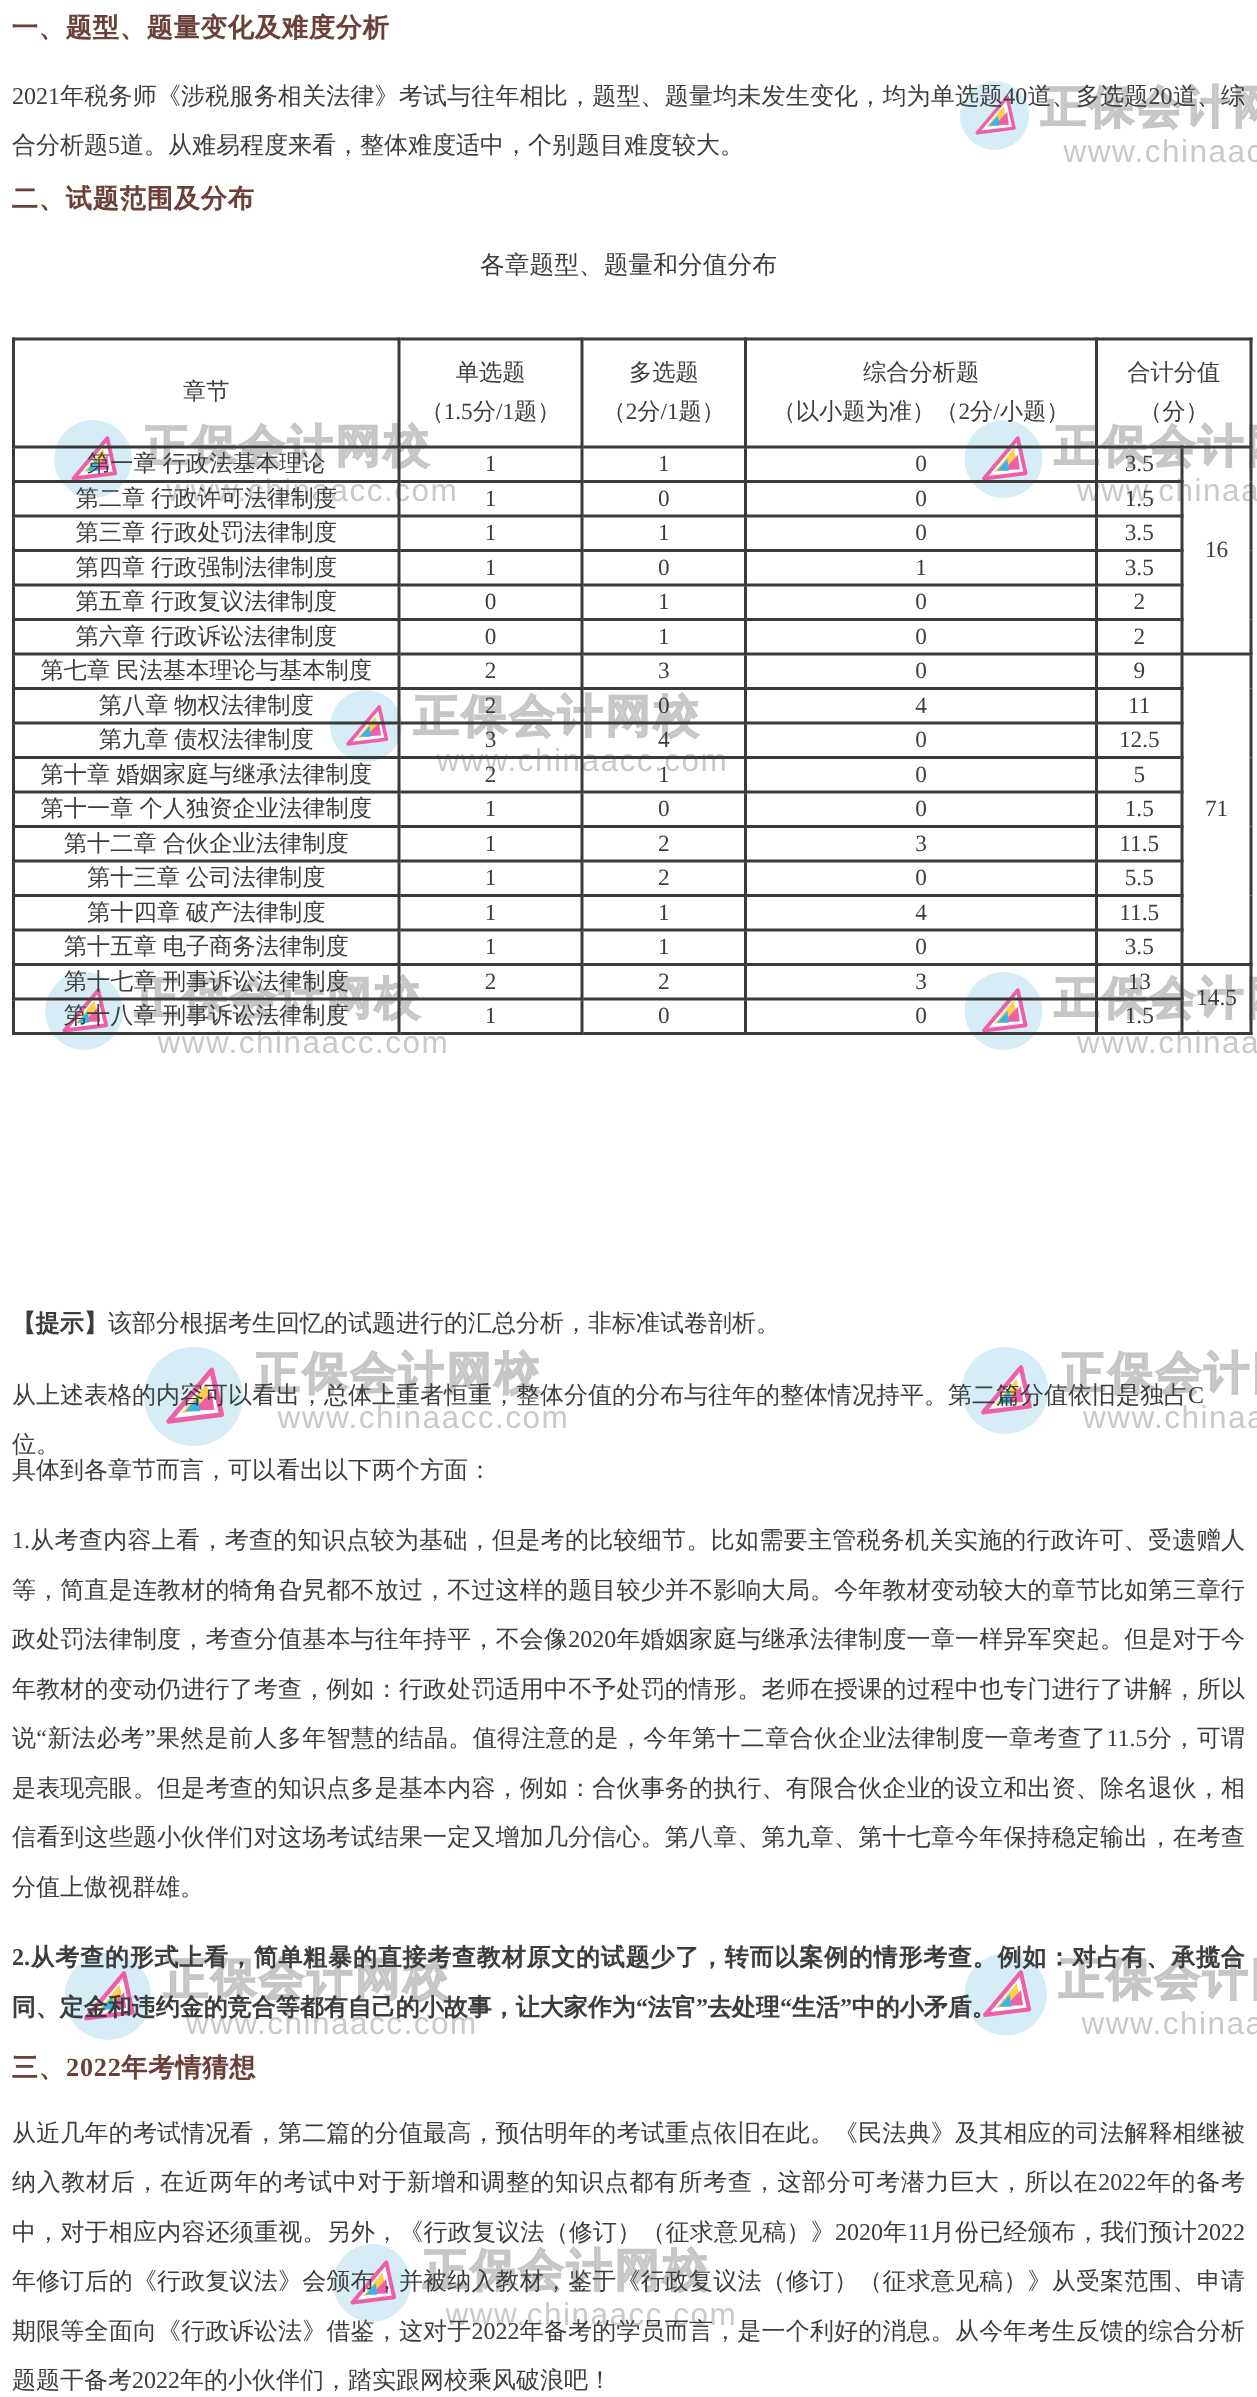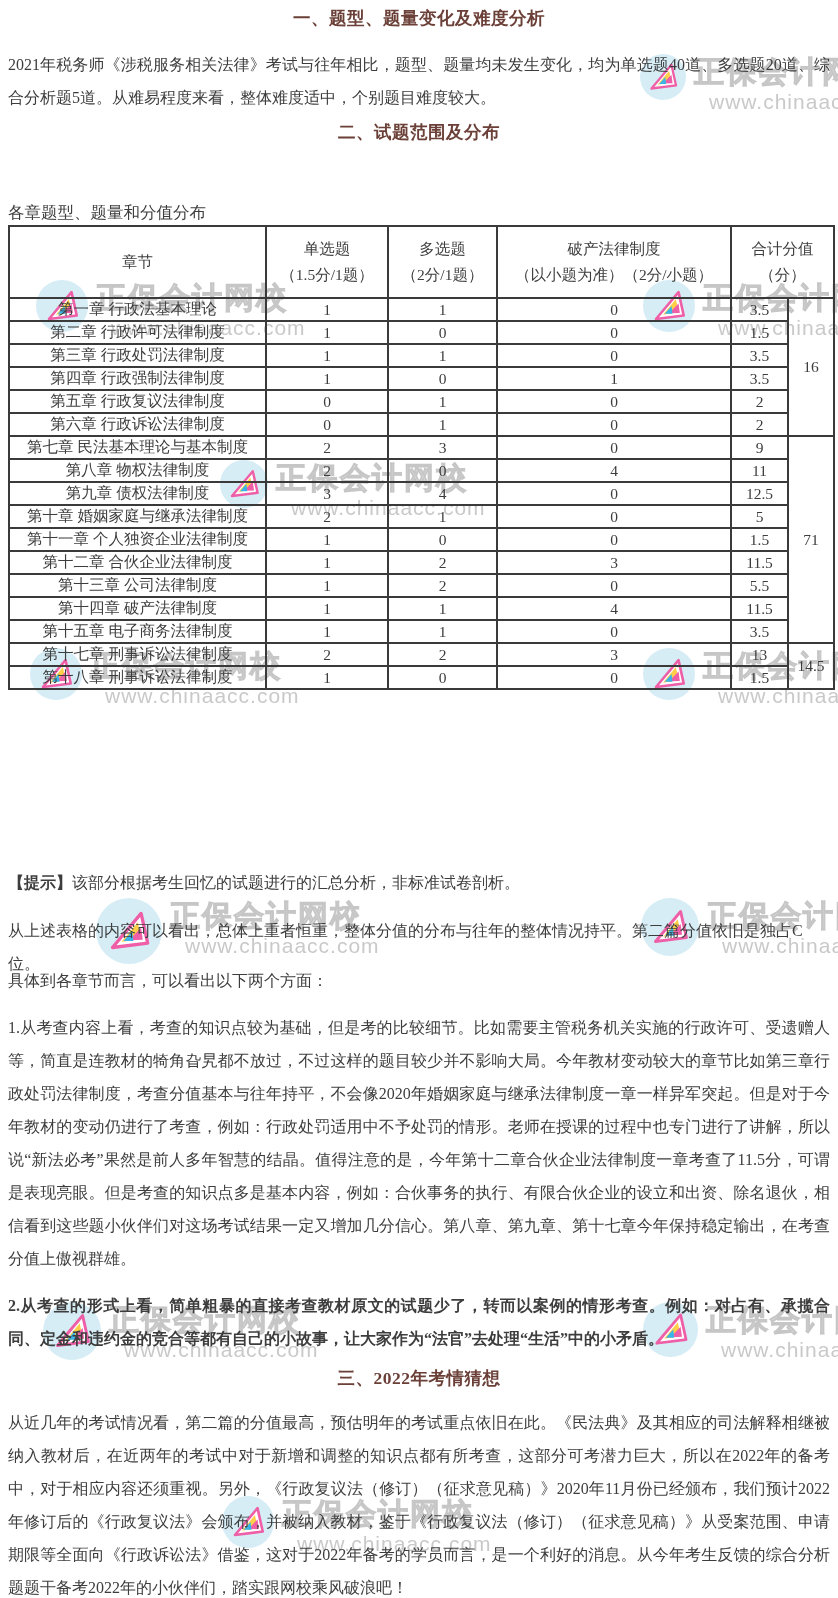--- a/index.html
+++ b/index.html
@@ -31,31 +31,31 @@
     font-size:21px;line-height:24px;
     color:#c9c9c9;
     margin-left:15px;margin-top:2px;
     letter-spacing:1px;
   }
   
   .content{position:absolute;inset:0;z-index:1;}
   .abs{position:absolute;left:8px;width:822px;}
   h2.sec{
     margin:0;font-size:17.5px;font-weight:bold;color:#6b4038;
-    letter-spacing:0.5px;line-height:24px;text-align:center;
+    letter-spacing:0.5px;line-height:24px;
   }
   p.body{
     margin:0;font-size:16px;line-height:33px;text-align:justify;
     color:#3d3d3d;
   }
   p.lead{text-align:left;}
   .tip-label{font-weight:bold;}
   .tbl-title{
-    position:absolute;left:8px;width:822px;
-    font-size:16.5px;color:#3d3d3d;margin-top:36px;
+    position:absolute;left:8px;width:822px;text-align:center;
+    font-size:16.5px;color:#3d3d3d;
   }
   
   table.score{
     position:absolute;left:8px;top:225px;
     border-collapse:collapse;table-layout:fixed;
     width:825px;
     background:transparent;
   }
   table.score td,table.score th{
     border:2px solid #3a3a3a;
@@ -246,21 +246,21 @@
           </th>
           <th>
             <span class="hd2">单选题</span>
             <span class="hd2">（1.5分/1题）</span>
           </th>
           <th>
             <span class="hd2">多选题</span>
             <span class="hd2">（2分/1题）</span>
           </th>
           <th>
-            <span class="hd2">破产法律制度</span>
+            <span class="hd2">综合分析题</span>
             <span class="hd2">（以小题为准）（2分/小题）</span>
           </th>
           <th colspan="2">
             <span class="hd2">合计分值</span>
             <span class="hd2">（分）</span>
           </th>
         </tr>
       </thead>
       <tbody id="score-body">
           <tr>

